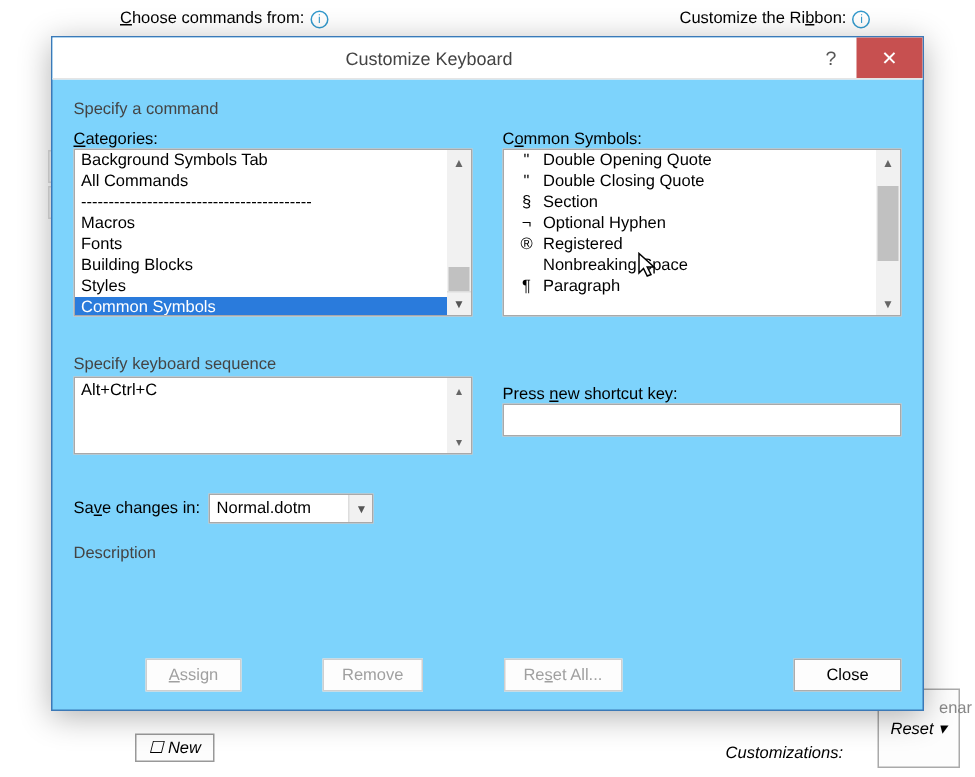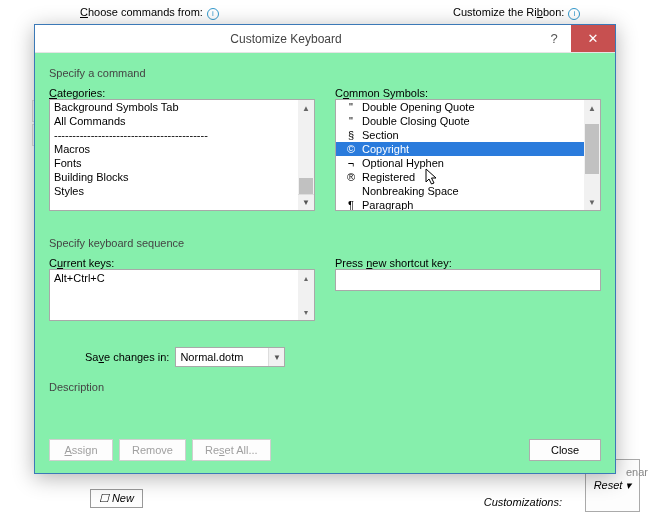--- a/index.html
+++ b/index.html
@@ -10,21 +10,21 @@
   .bg-top { position:absolute; top:6px; left:80px; }
   .bg-top2 { position:absolute; top:6px; left:420px;margin-left:33px; }
   .bg-top .u, .bg-top2 .u { text-decoration: underline; }
   .bg-info { display:inline-block; width:12px; height:12px; border:1px solid #3399cc; border-radius:50%; color:#3399cc; text-align:center; line-height:10px; font-size:8px; margin-left:4px; }
   .bg-bot { position:absolute; bottom:10px; left:90px; right:10px;font-style:italic; }
   .bg-new { border:1px solid #999; background:#fdfdfd; padding:2px 8px; display:inline-block; }
   .bg-cust { position:absolute; right:78px; bottom:0; }
   .bg-reset { position:absolute; right:0; bottom:-4px; border:1px solid #aaa; background:#fdfdfd; padding:19px 8px; }
   .dialog {
     position: absolute; left: 34px; top: 24px; width: 582px; height: 450px;
-    background: #86efac; border: 1px solid #3b79b7; box-shadow: 0 4px 20px rgba(0,0,0,0.3);
+    background: #7dd3fc; border: 1px solid #3b79b7; box-shadow: 0 4px 20px rgba(0,0,0,0.3);
     display: flex; flex-direction: column;
   }
   .titlebar { height: 28px; background: #fff; border-bottom: 1px solid #e5e5e5; display:flex; align-items:center; }
   .title { flex:1; text-align:center; font-size:12px; color:#444; }
   .help-btn { width:34px; height:100%; display:flex; align-items:center; justify-content:center; color:#555; font-size:13px; }
   .close-btn { width:44px; height:100%; background:#c75050; color:#fff; display:flex; align-items:center; justify-content:center; font-size:13px; }
   .body { padding: 10px 14px 12px 14px; flex:1; position:relative; }
   .section-label { color:#444; margin:4px 0 2px 0; }
   .grp-label { margin-top:6px; }
   .u { text-decoration: underline; }
@@ -38,28 +38,28 @@
   .scrollbar { position:absolute; right:0; top:0; bottom:0; width:16px; background:#f1f1f1; display:flex; flex-direction:column; }
   .sb-btn { height:16px; display:flex; align-items:center; justify-content:center; color:#666; font-size:8px; background:#f1f1f1; }
   .sb-track { flex:1; position:relative; }
   .sb-thumb { position:absolute; left:1px; right:1px; background:#c1c1c1; }
   .cat-thumb { bottom:0; height:32px; }
   .sym-thumb { top:8px; height:50px; }
   .dd-btn { position:absolute; right:0; bottom:0; width:16px; height:16px; background:#f1f1f1; color:#555; font-size:8px; display:flex; align-items:center; justify-content:center; border-top:1px solid #ddd; }
   .textbox { border:1px solid #a9a9a9; background:#fff; height:52px; padding:2px 4px; position:relative; }
   .textbox.single { height:22px; }
   .textbox .sb-mini { position:absolute; right:0; top:0; bottom:0; width:16px; background:#f1f1f1; display:flex; flex-direction:column; justify-content:space-between; }
-  .save-row { margin-top:26px; display:flex; align-items:center; gap:6px;margin-left:36px; }
+  .save-row { margin-top:26px; display:flex; align-items:center; gap:6px; }
   .combo { border:1px solid #a9a9a9; background:#fff; height:20px; width:110px; display:flex; align-items:center; }
   .combo span { flex:1; padding:0 4px; }
   .combo .arrow { width:16px; height:100%; background:#f1f1f1; display:flex; align-items:center; justify-content:center; font-size:8px; color:#555; border-left:1px solid #ddd; }
   .desc-block { margin-top:14px; }
   .desc-text { margin:6px 4px 0 4px; color:#333; }
   .footer { position:absolute; left:14px; right:14px; bottom:12px; display:flex; gap:6px; }
-  .btn { border:1px solid #adadad; background:#fdfdfd; padding:4px 12px; min-width:64px; text-align:center; cursor:default; }
+  .btn { border:1px solid #adadad; background:#fdfdfd; padding:4px 12px; min-width:64px; text-align:center; cursor:default;margin-left:48px; }
   .btn.disabled { color:#a0a0a0; border-color:#cfcfcf; }
   .btn.primary { margin-left:auto; min-width:72px; }
   .cursor { position:absolute; width:14px; height:18px; pointer-events:none; }
   .cursor svg { width:100%; height:100%; }
 </style>
 </head>
 <body>
 
 <div class="bg">
   <div class="bg-top"><span class="u">C</span><span>hoose commands from:</span><span class="bg-info">i</span></div>
@@ -91,59 +91,58 @@
         <div class="grp-label"><span class="u">C</span>ategories:</div>
         <div class="listbox">
           <div class="items" id="cat-items">
               <div class="item">Background Symbols Tab</div>
               <div class="item">All Commands</div>
               <div class="item">------------------------------------------</div>
               <div class="item">Macros</div>
               <div class="item">Fonts</div>
               <div class="item">Building Blocks</div>
               <div class="item">Styles</div>
+              <div class="item sel">Common Symbols</div>
             </div>
           <div class="scrollbar">
             <div class="sb-btn">▲</div>
             <div class="sb-track">
                 <div class="sb-thumb cat-thumb"></div>
               </div>
             <div class="dd-btn">▼</div>
           </div>
         </div>
       </div>
       <div class="col">
         <div class="grp-label">C<span class="u">o</span>mmon Symbols:</div>
         <div class="listbox">
           <div class="items" id="sym-items">
               <div class="item"><span class="sym">"</span><span>Double Opening Quote</span></div>
               <div class="item"><span class="sym">"</span><span>Double Closing Quote</span></div>
               <div class="item"><span class="sym">§</span><span>Section</span></div>
-              <div class="item sel"><span class="sym">©</span><span>Copyright</span></div>
               <div class="item"><span class="sym">¬</span><span>Optional Hyphen</span></div>
               <div class="item"><span class="sym">®</span><span>Registered</span></div>
               <div class="item"><span class="sym"> </span><span>Nonbreaking Space</span></div>
               <div class="item"><span class="sym">¶</span><span>Paragraph</span></div>
             </div>
           <div class="scrollbar">
             <div class="sb-btn">▲</div>
             <div class="sb-track">
                 <div class="sb-thumb sym-thumb"></div>
               </div>
             <div class="sb-btn">▼</div>
           </div>
         </div>
       </div>
     </div>
 
     <div class="section-label" style="margin-top:26px">Specify keyboard sequence</div>
 
     <div class="two-col">
       <div class="col">
-        <div class="grp-label">C<span class="u">u</span>rrent keys:</div>
         <div class="textbox">
           <span>Alt+Ctrl+C</span>
           <div class="sb-mini">
             <div class="sb-btn">▴</div>
             <div class="sb-btn">▾</div>
           </div>
         </div>
       </div>
       <div class="col">
         <div class="grp-label">Press <span class="u">n</span>ew shortcut key:</div>

